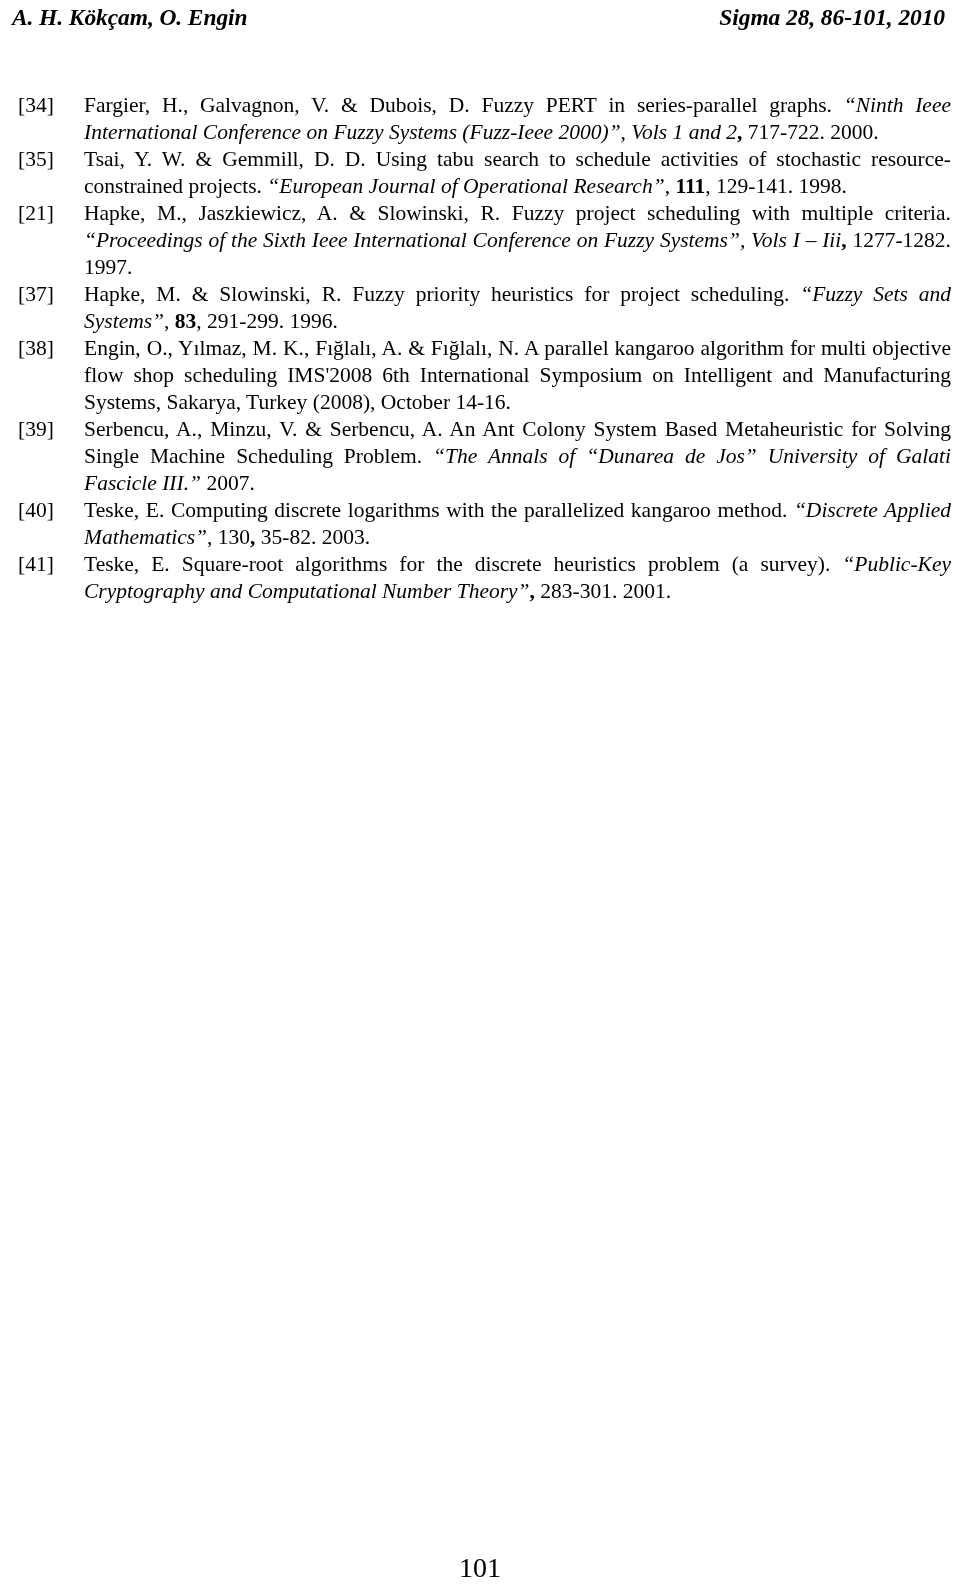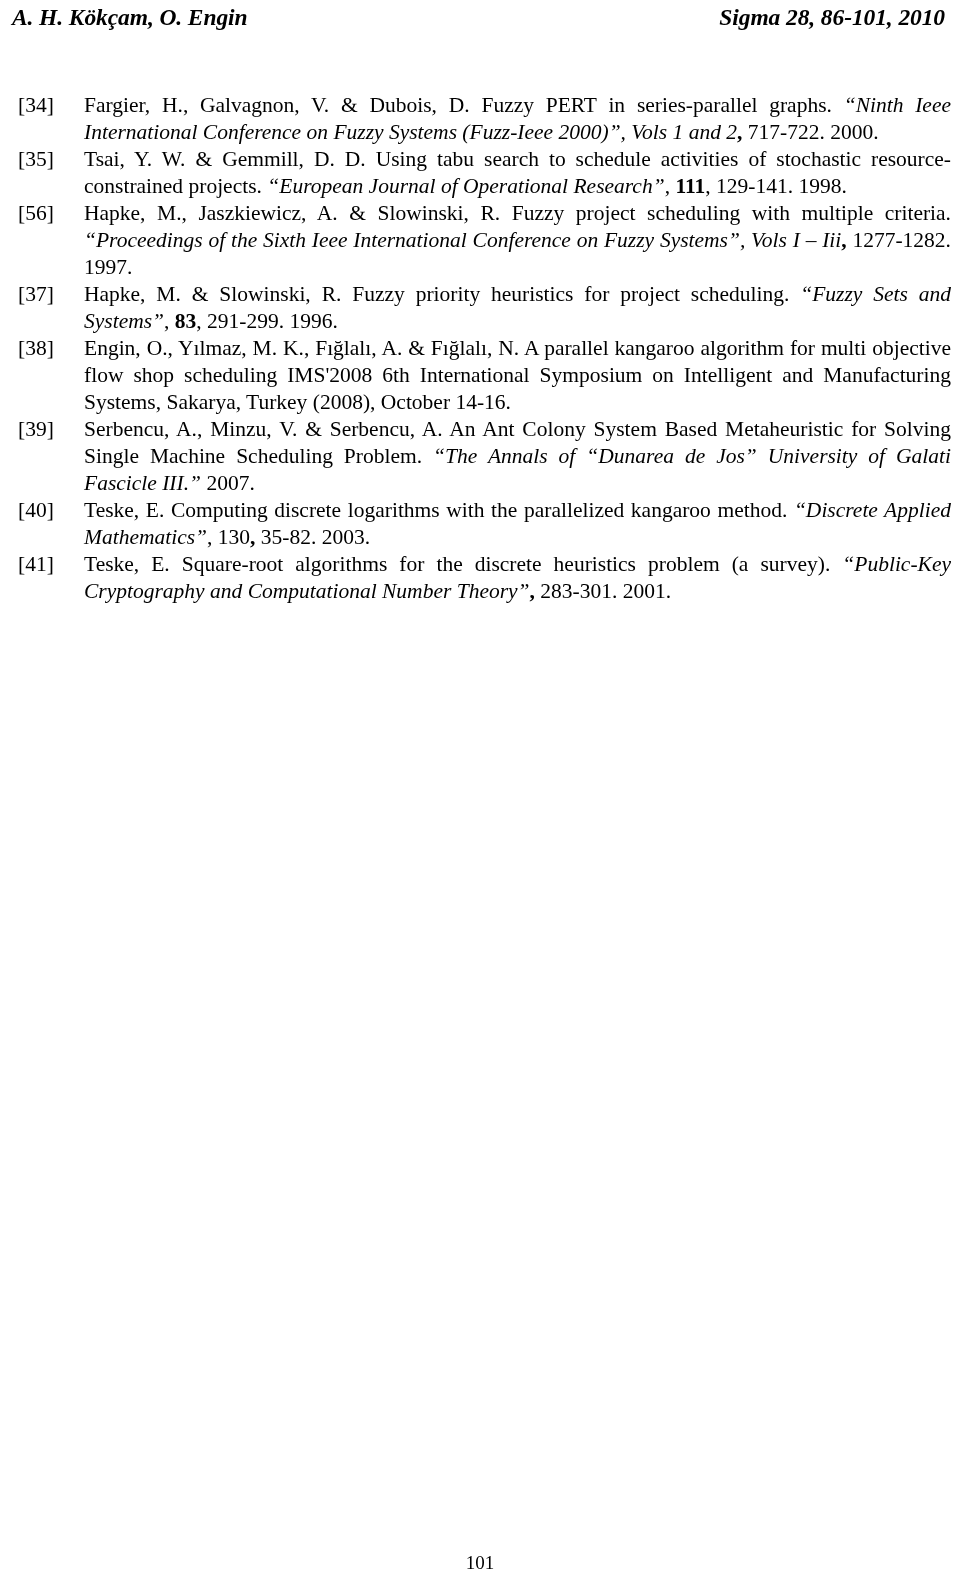--- a/index.html
+++ b/index.html
@@ -67,21 +67,21 @@
   i, .i { font-style: italic; }
   b, .b { font-weight: bold; }
 
   
   .folio {
     position: absolute;
     left: 0;
     right: 0;
     top: 1552px;
     text-align: center;
-    font-size: 19px;
+    font-size: 28px;
   }
 </style>
 </head>
 <body>
 
 <div class="page">
 
   <div class="running-head">
     <span class="left">A. H. Kökçam, O. Engin</span>
     <span class="right">Sigma 28, 86-101, 2010</span>
@@ -90,21 +90,21 @@
   <div class="refs" id="refs-container">
       <div class="ref">
         <div class="ref-num">[34]</div>
         <div class="ref-body"><span>Fargier, H., Galvagnon, V. &amp; Dubois, D. Fuzzy PERT in series-parallel graphs. </span><i>“Ninth Ieee International Conference on Fuzzy Systems (Fuzz-Ieee 2000)”, Vols 1 and 2</i><b>,</b><span> 717-722. 2000.</span></div>
       </div>
       <div class="ref">
         <div class="ref-num">[35]</div>
         <div class="ref-body"><span>Tsai, Y. W. &amp; Gemmill, D. D. Using tabu search to schedule activities of stochastic resource-constrained projects. </span><i>“European Journal of Operational Research”</i><span>, </span><b>111</b><span>, 129-141. 1998.</span></div>
       </div>
       <div class="ref">
-        <div class="ref-num">[56]</div>
+        <div class="ref-num">[21]</div>
         <div class="ref-body"><span>Hapke, M., Jaszkiewicz, A. &amp; Slowinski, R. Fuzzy project scheduling with multiple criteria. </span><i>“Proceedings of the Sixth Ieee International Conference on Fuzzy Systems”, Vols I – Iii</i><b>,</b><span> 1277-1282. 1997.</span></div>
       </div>
       <div class="ref">
         <div class="ref-num">[37]</div>
         <div class="ref-body"><span>Hapke, M. &amp; Slowinski, R. Fuzzy priority heuristics for project scheduling. </span><i>“Fuzzy Sets and Systems”</i><span>, </span><b>83</b><span>, 291-299. 1996.</span></div>
       </div>
       <div class="ref">
         <div class="ref-num">[38]</div>
         <div class="ref-body"><span>Engin, O., Yılmaz, M. K., Fığlalı, A. &amp; Fığlalı, N. A parallel kangaroo algorithm for multi objective flow shop scheduling  IMS'2008 6th International Symposium on Intelligent and Manufacturing Systems, Sakarya, Turkey (2008), October 14-16.</span></div>
       </div>

